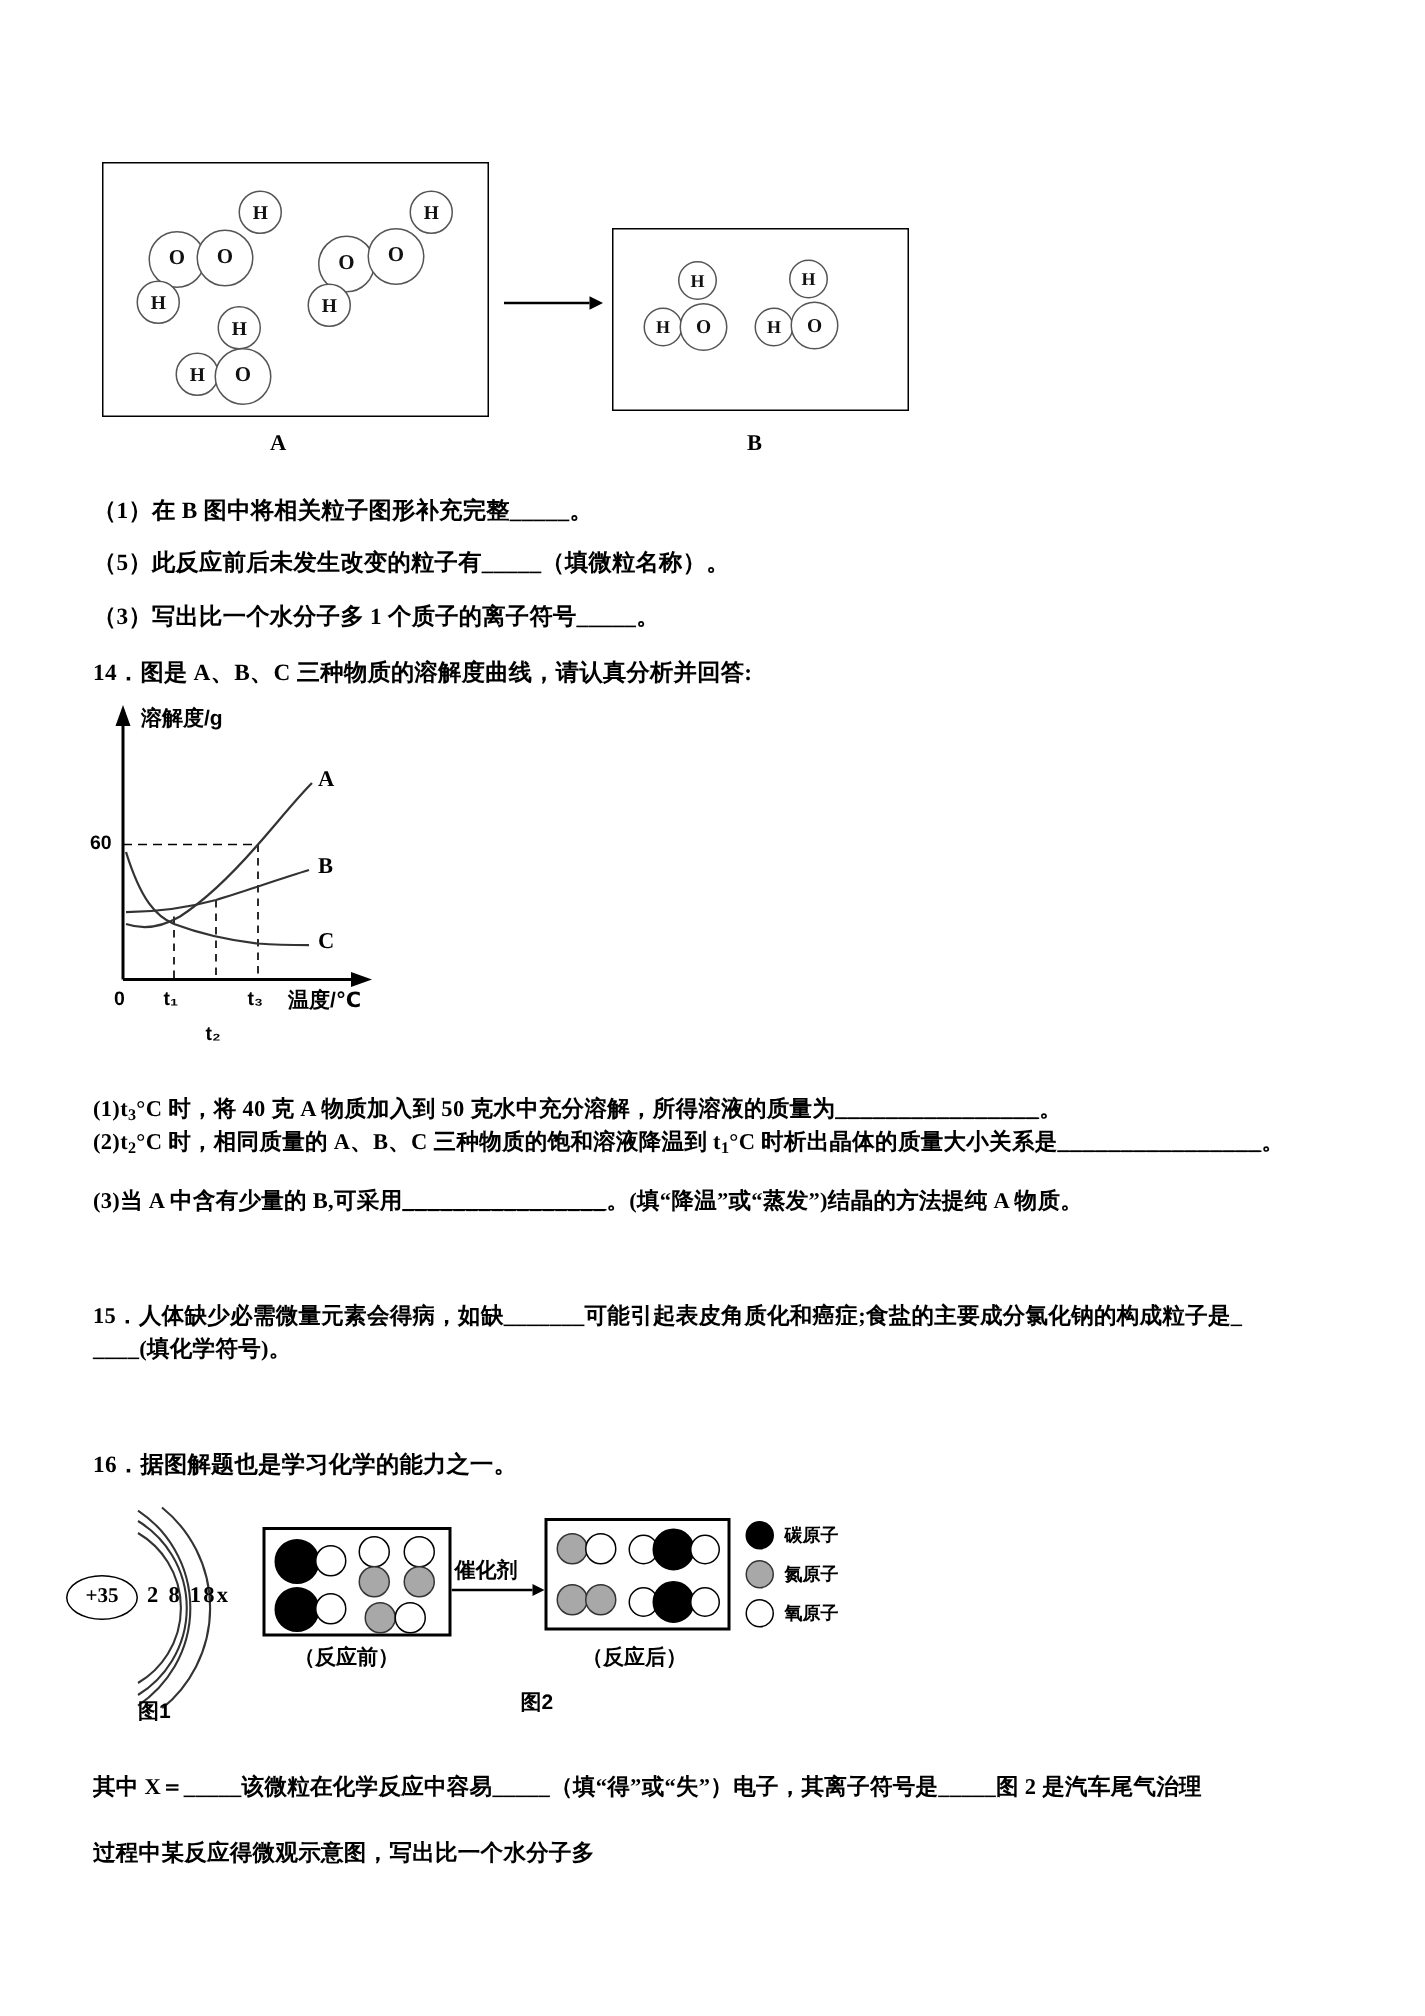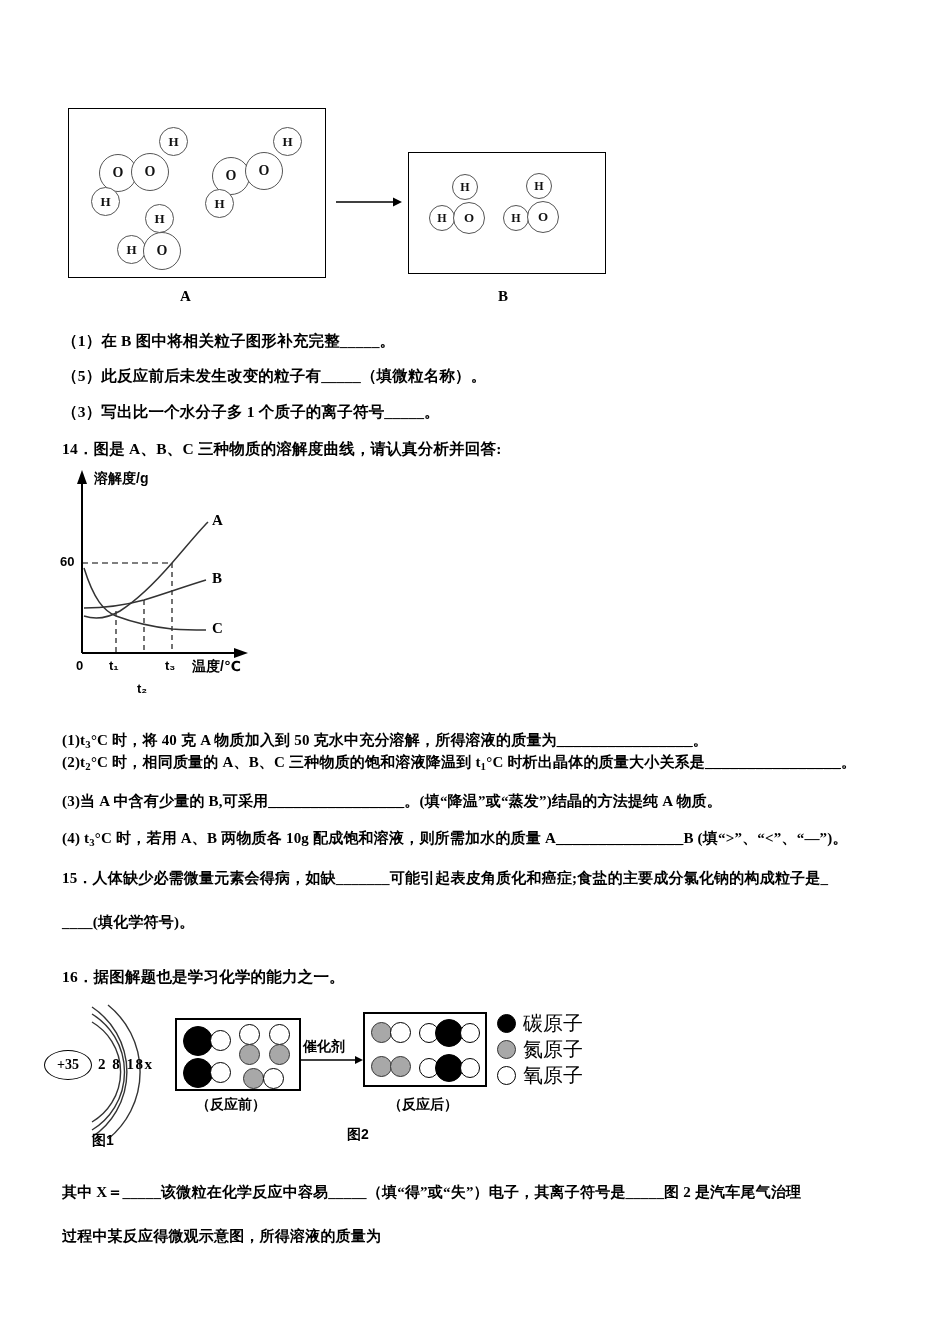--- a/index.html
+++ b/index.html
@@ -128,21 +128,21 @@
   .legend { position: absolute; left: 497px; top: 12px; width: 130px; }
   .legrow {
     display: flex; align-items: center; height: 26px;
   }
   .legswatch { width: 19px; height: 19px; border-radius: 50%; margin-right: 7px; flex: none; }
   .legswatch.black { background: #000; border: 1px solid #000; }
   .legswatch.gray  { background: #a8a8a8; border: 1.2px solid #333; }
   .legswatch.white { background: #fff; border: 1.5px solid #000; }
   .legtext {
     font-family: "Liberation Sans", "DejaVu Sans", sans-serif;
-    font-weight: normal; font-size: 20px; white-space: nowrap;
+    font-weight: bold; font-size: 12px; white-space: nowrap;
   }
   .fig1note {
     position: absolute; left: 592px; top: 1053px;
     font-family: "Liberation Serif", "DejaVu Serif", serif;
     font-weight: bold; font-size: 15.5px; white-space: nowrap;
   }
 </style>
 </head>
 <body>
 
@@ -235,27 +235,24 @@
     </div>
 
     <div class="qline small" style="margin-bottom:16px;">
       <span>(2)t</span><span class="sub">2</span><span>°C 时，相同质量的 A、B、C 三种物质的饱和溶液降温到 t</span><span class="sub">1</span><span>°C 时析出晶体的质量大小关系是</span><span class="blank">________________</span><span>。</span>
     </div>
 
     <div class="qline small" style="margin-bottom:16px;">
       <span>(3)当 A 中含有少量的 B,可采用</span><span class="blank">________________</span><span>。(填“降温”或“蒸发”)结晶的方法提纯 A 物质。</span>
     </div>
 
-    <div class="qline small">
-      <span>(4) t</span><span class="sub">3</span><span>°C 时，若用 A、B 两物质各 10g 配成饱和溶液，则所需加水的质量 A</span><span class="blank">_______________</span><span>B (填“&gt;”、“&lt;”、“—”)。</span>
-    </div>
   </div>
 
   <div style="position:absolute; left:62px; top:868px; width:872px;">
-    <div class="qline small" style="margin-bottom:22px;">15．人体缺少必需微量元素会得病，如缺_______可能引起表皮角质化和癌症;食盐的主要成分氯化钠的构成粒子是_</div>
+    <div class="qline small" style="">15．人体缺少必需微量元素会得病，如缺_______可能引起表皮角质化和癌症;食盐的主要成分氯化钠的构成粒子是_</div>
     <div class="qline small">____(填化学符号)。</div>
   </div>
 
   <div style="position:absolute; left:62px; top:966px; width:860px;" class="qline">16．据图解题也是学习化学的能力之一。</div>
 
   <div style="position:absolute; left:0; top:998px;" id="diagram16">
 
     <div class="shellwrap">
       <svg width="190" height="135" viewBox="0 0 190 135">
         <path d="M52,18 A58,58 0 0 1 52,118" fill="none" stroke="#333" stroke-width="1.4"></path>
@@ -315,16 +312,16 @@
       <div class="legrow">
         <span class="legswatch white"></span>
         <span class="legtext">氧原子</span>
       </div>
     </div>
   </div>
 
 
   <div style="position:absolute; left:62px; top:1182px; width:880px;">
     <div class="qline small" style="margin-bottom:22px;">其中 X＝_____该微粒在化学反应中容易_____（填“得”或“失”）电子，其离子符号是_____图 2 是汽车尾气治理</div>
-    <div class="qline small">过程中某反应得微观示意图，所得溶液的质量为</div>
+    <div class="qline small">过程中某反应得微观示意图，写出比一个水分子多</div>
   </div>
 
 </div>
 
 </body></html>

